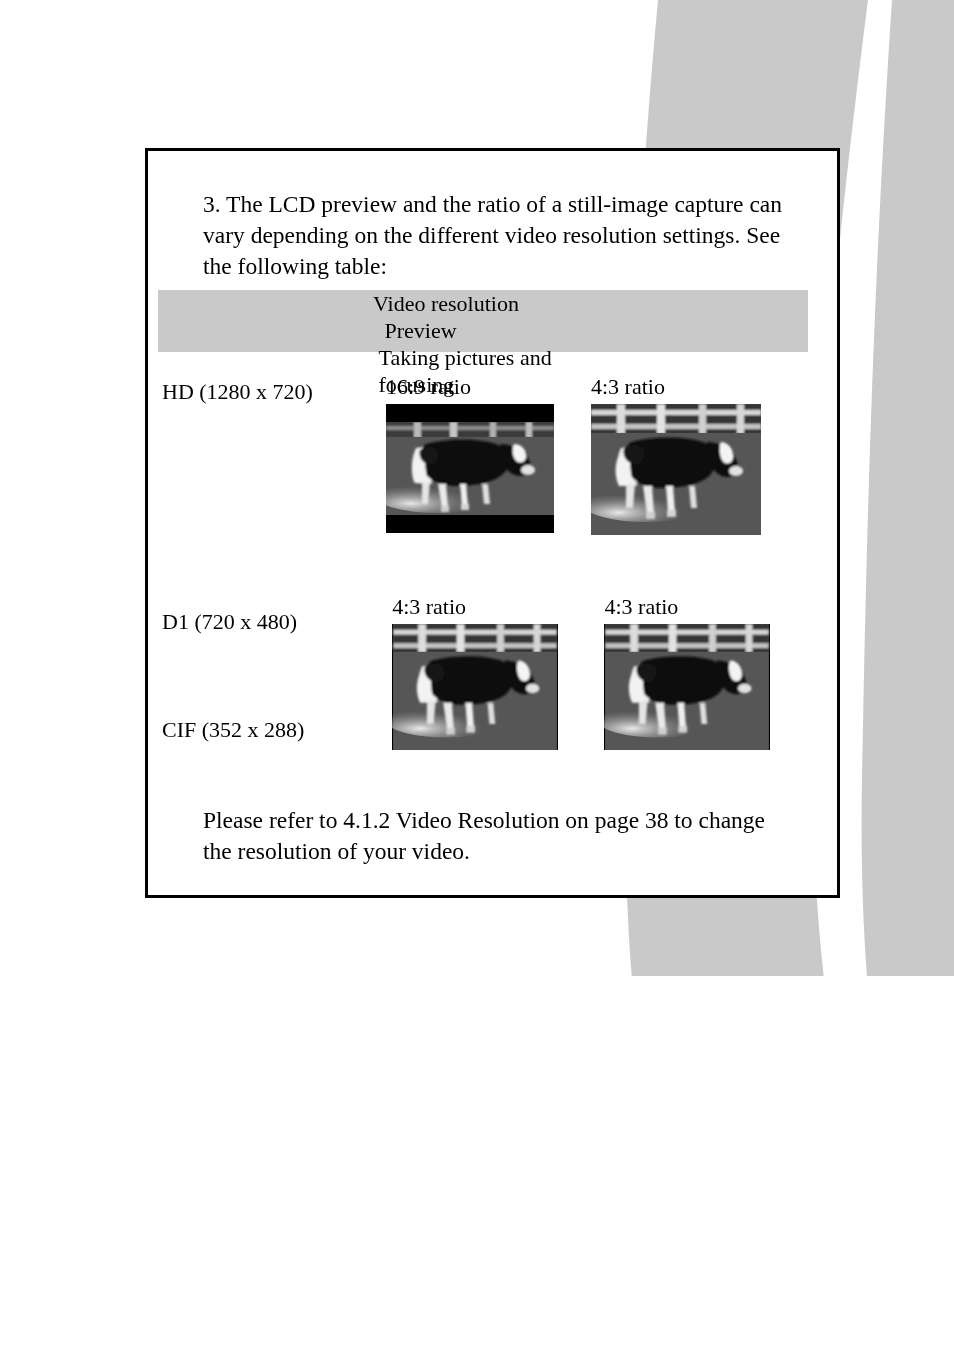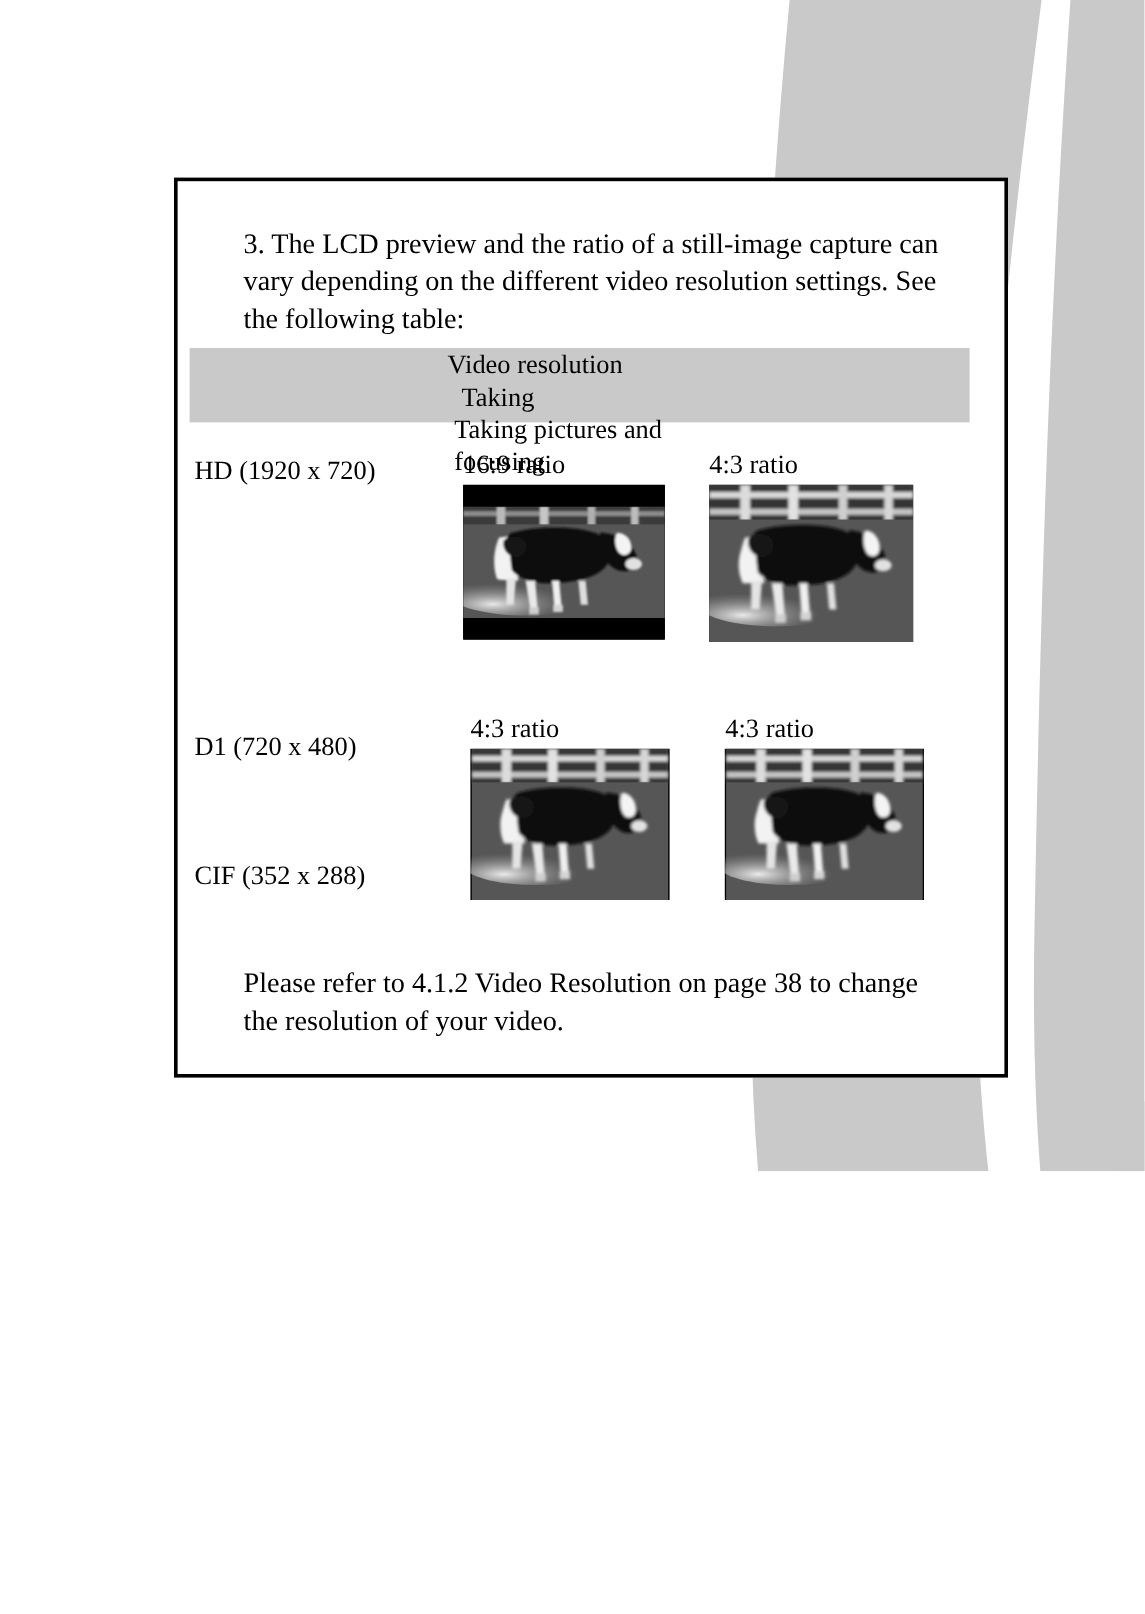--- a/index.html
+++ b/index.html
@@ -153,27 +153,27 @@
   </svg>
 
   <div id="content-box">
 
     <p class="intro-para">3. The LCD preview and the ratio of a still-image capture can vary depending on the different video resolution settings. See the following table:</p>
 
     <div class="res-table">
 
       <div class="thead-row">
         <div class="th th-res">Video resolution</div>
-        <div class="th th-prev">Taking</div>
+        <div class="th th-prev">Preview</div>
         <div class="th th-take">Taking pictures and focusing</div>
       </div>
 
       <div class="body-row" id="row1">
         <div class="col-res">
-          <div class="res-label">HD (1920 x 720)</div>
+          <div class="res-label">HD (1280 x 720)</div>
         </div>
 
         <div class="col-prev">
           <div class="ratio-label">16:9 ratio</div>
 
           <svg class="thumb thumb-169" viewBox="0 0 168 129">
             <defs>
               <clipPath id="clipA">
                   <rect x="0" y="18" width="168" height="93"></rect>
                 </clipPath>

